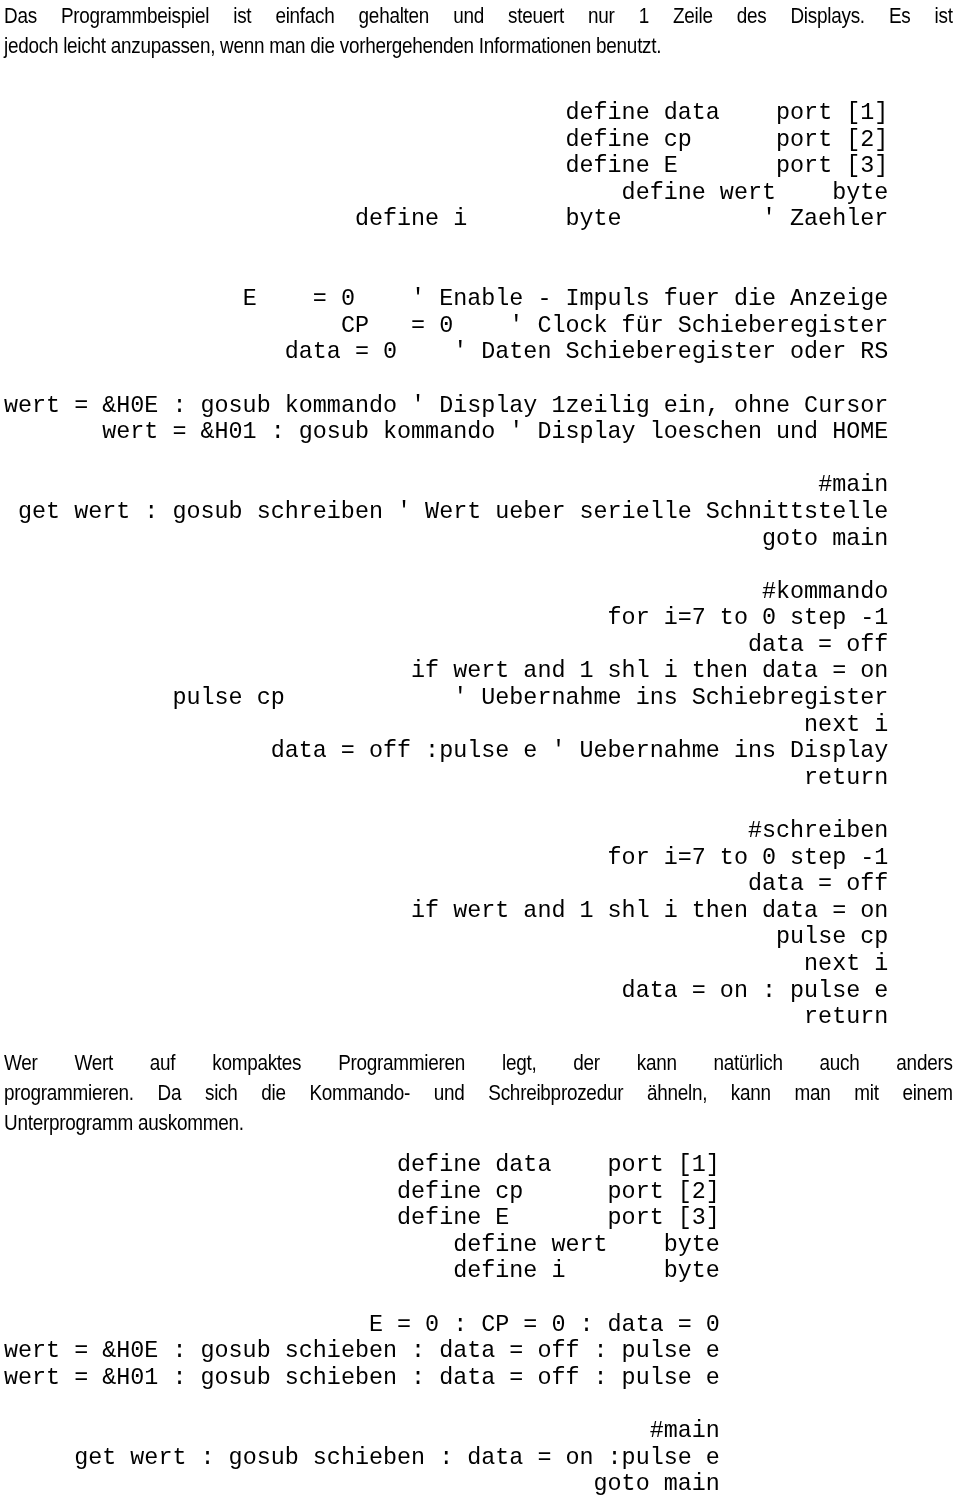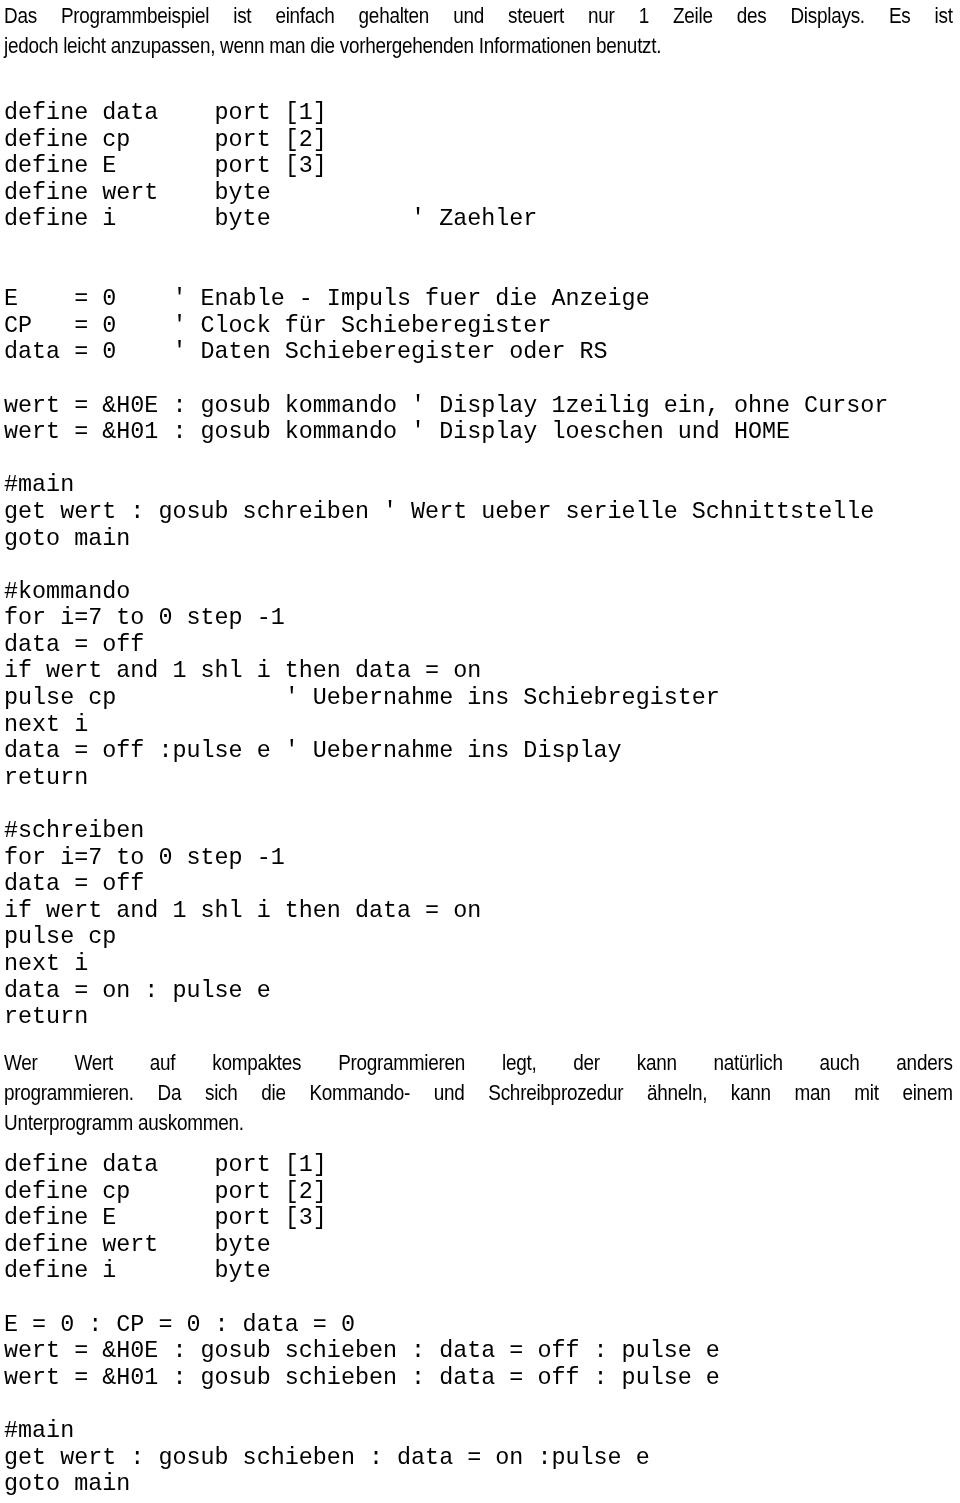--- a/index.html
+++ b/index.html
@@ -68,20 +68,21 @@
     top: 100px;
   }
   #code-block-2 {
     position: absolute;
     left: 4px;
     top: 1152px;
   }
   .code-line {
     display: block;
     height: 26.6px;
+    text-align: right;
   }
   .code-line.blank {
     height: 26.6px;
   }
 </style>
 </head>
 <body>
 
 <div class="page">
 

